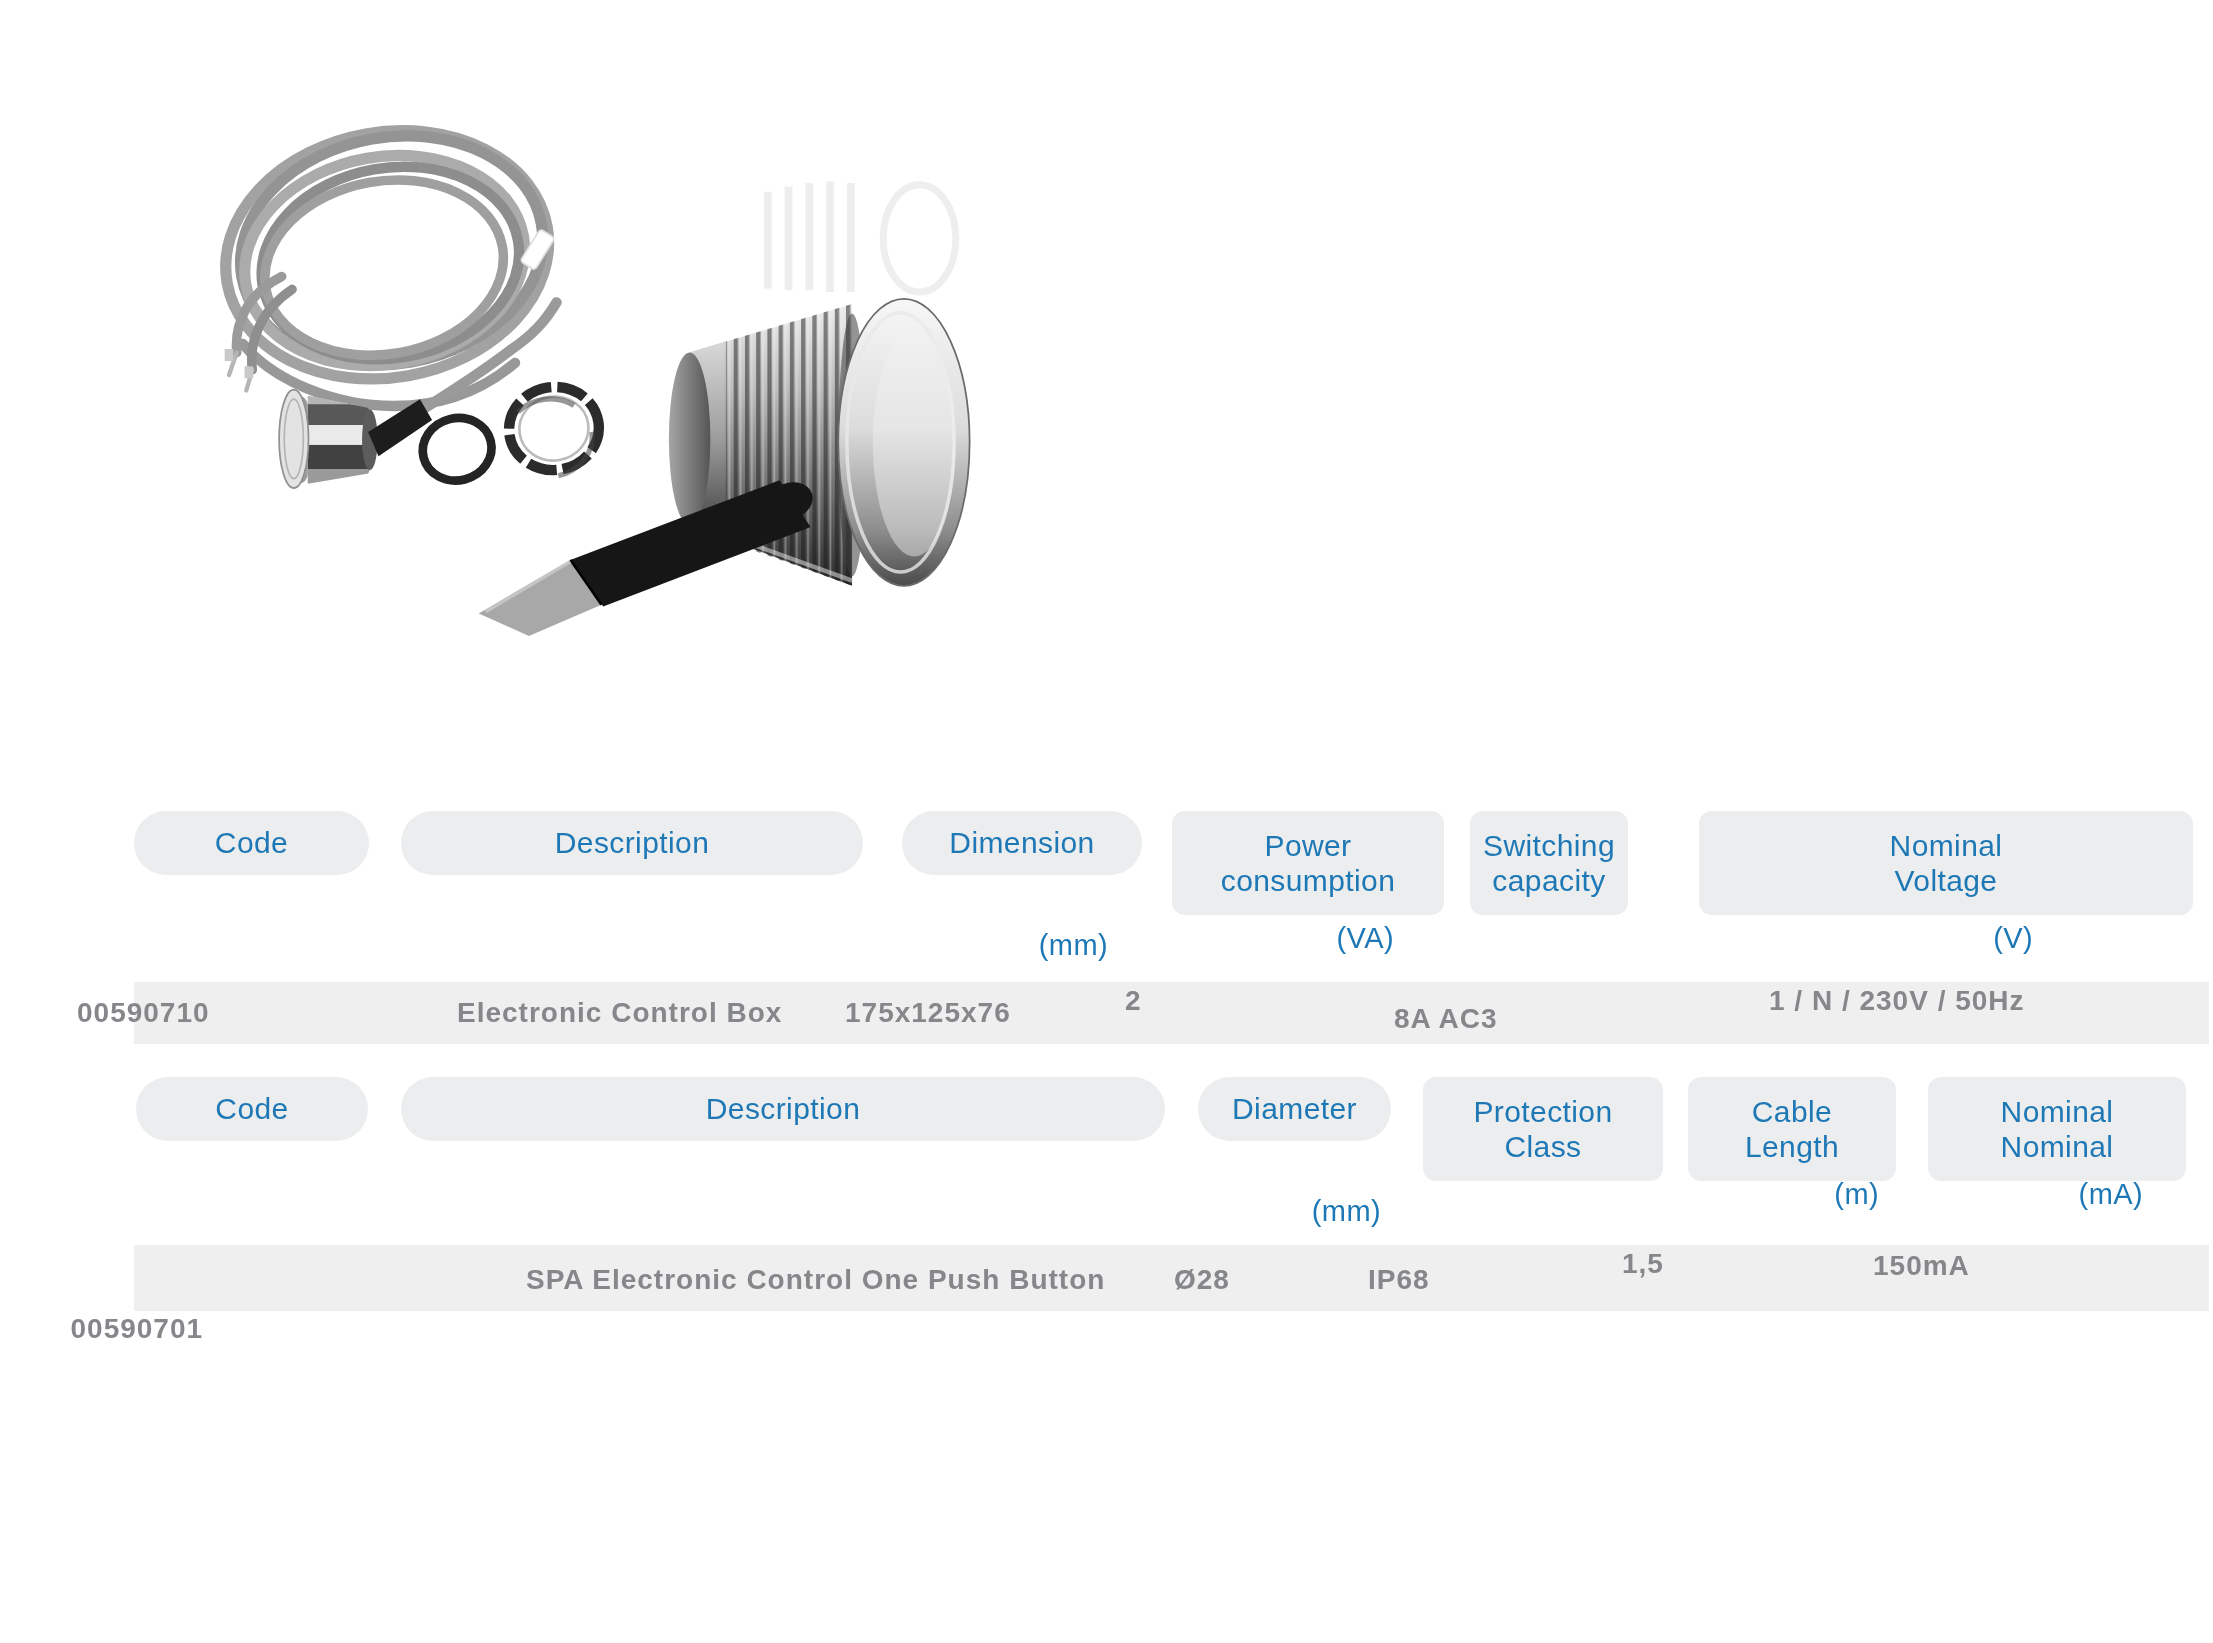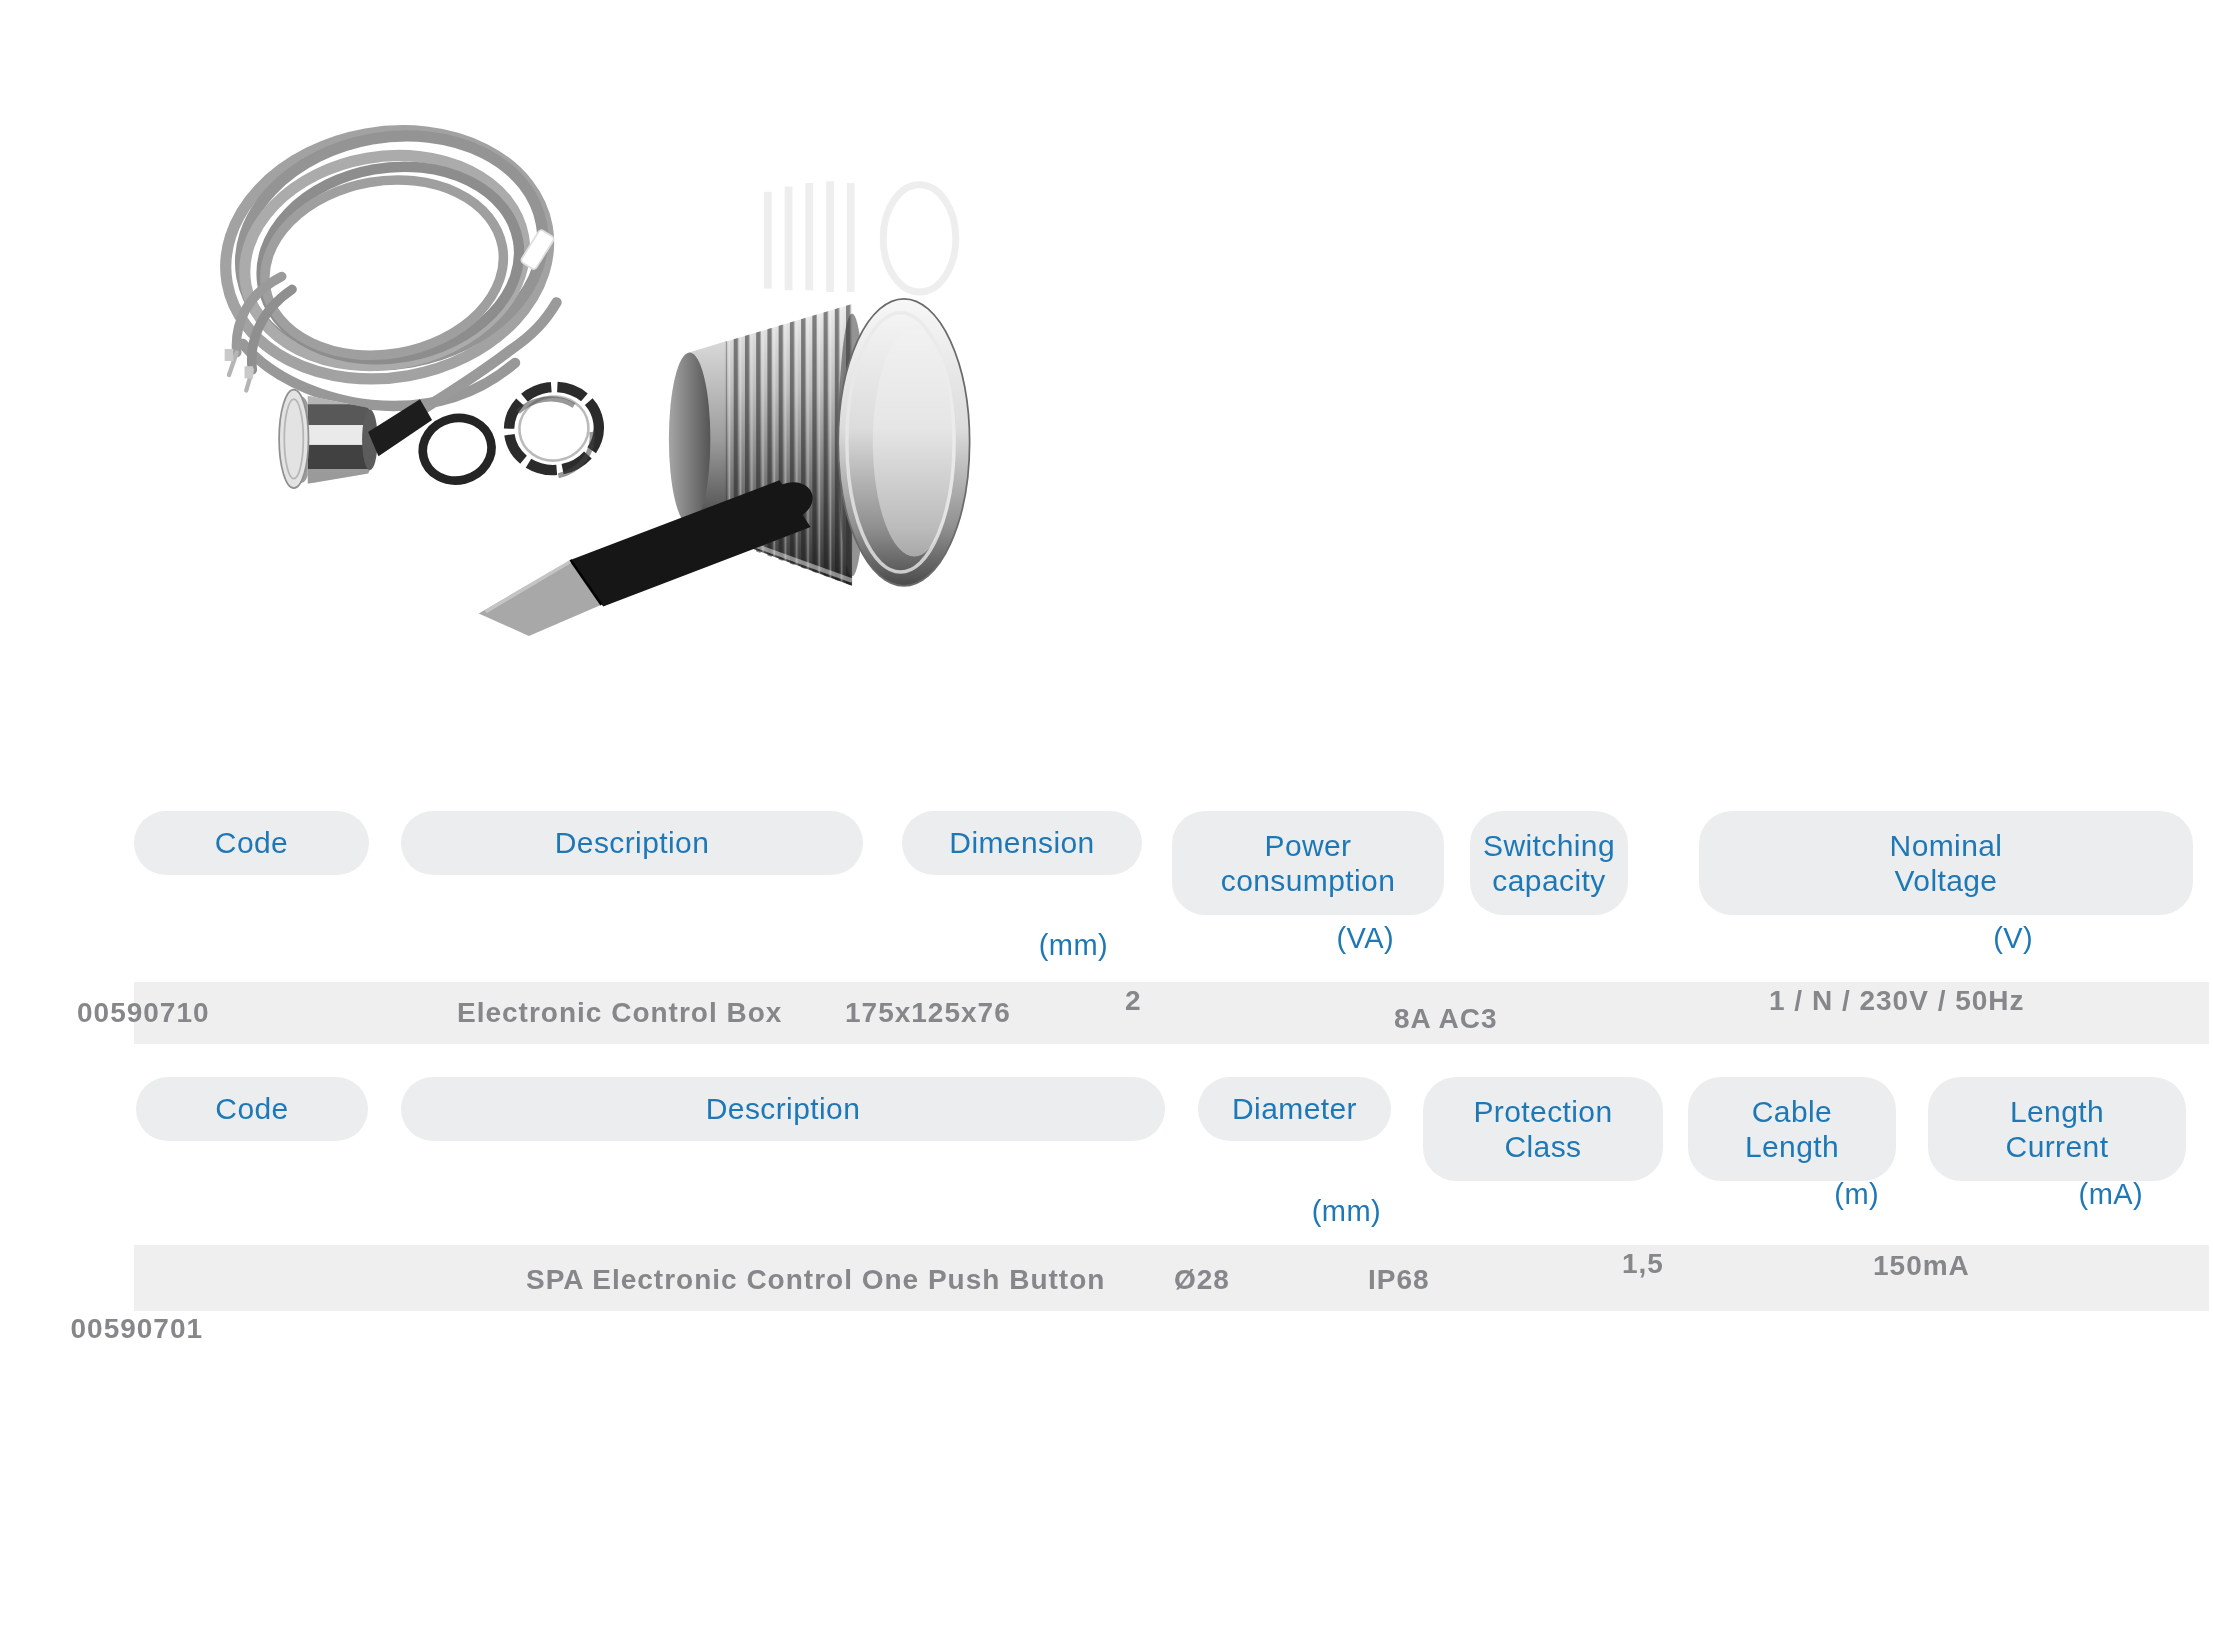--- a/index.html
+++ b/index.html
@@ -3,21 +3,21 @@
 <meta charset="utf-8">
 <style>
   html,body{margin:0;padding:0;background:#ffffff;}
   .page{position:relative;width:2214px;height:1644px;background:#ffffff;
         font-family:"Liberation Sans", sans-serif;overflow:hidden;margin-left:48px;}
   .photo{position:absolute;left:130px;top:86px;}
   .pill{position:absolute;background:#ebedee;border-radius:33px;
         display:flex;align-items:center;justify-content:center;text-align:center;
         color:#1e78b6;font-size:30px;line-height:1.18;font-weight:500;letter-spacing:0.4px;}
   .h1{height:64px;}
-  .h2{height:104px;}
+  .h2{height:104px;border-radius:13px;}
   .pill .wrap{display:block;}
   .unit{position:absolute;width:173px;text-align:right;color:#1e78b6;
         font-size:29px;font-weight:500;letter-spacing:0.4px;}
   .band{position:absolute;left:86px;width:2075px;background:#efefef;}
   .cell{position:absolute;text-align:left;color:#85878a;font-size:28px;
         font-weight:700;letter-spacing:1px;line-height:38px;white-space:nowrap;}
 </style>
 </head>
 <body>
 
@@ -177,21 +177,21 @@
   <div class="pill h1" style="left:1150px;top:1077px;width:193px">
       <span class="wrap">Diameter</span>
     </div>
   <div class="pill h2" style="left:1375px;top:1077px;width:240px">
       <span class="wrap" style="max-width:199px">Protection Class</span>
     </div>
   <div class="pill h2" style="left:1640px;top:1077px;width:208px">
       <span class="wrap" style="max-width:130px">Cable Length</span>
     </div>
   <div class="pill h2" style="left:1880px;top:1077px;width:258px">
-      <span class="wrap" style="max-width:156px">Length Current</span>
+      <span class="wrap" style="max-width:156px">Nominal Nominal</span>
     </div>
 
   <div class="unit" style="left:1160px;top:1195px"><span>(mm)</span></div>
   <div class="unit" style="left:1658px;top:1178px"><span>(m)</span></div>
   <div class="unit" style="left:1922px;top:1178px"><span>(mA)</span></div>
 
   <div class="band" style="top:1245px;height:66px"></div>
   <div class="cell" style="left:22.5px;top:1310px;width:346px">00590701</div>
   <div class="cell" style="left:478px;top:1261px;width:519px">SPA Electronic Control One Push Button</div>
   <div class="cell" style="left:1126px;top:1261px;width:346px">Ø28</div>

